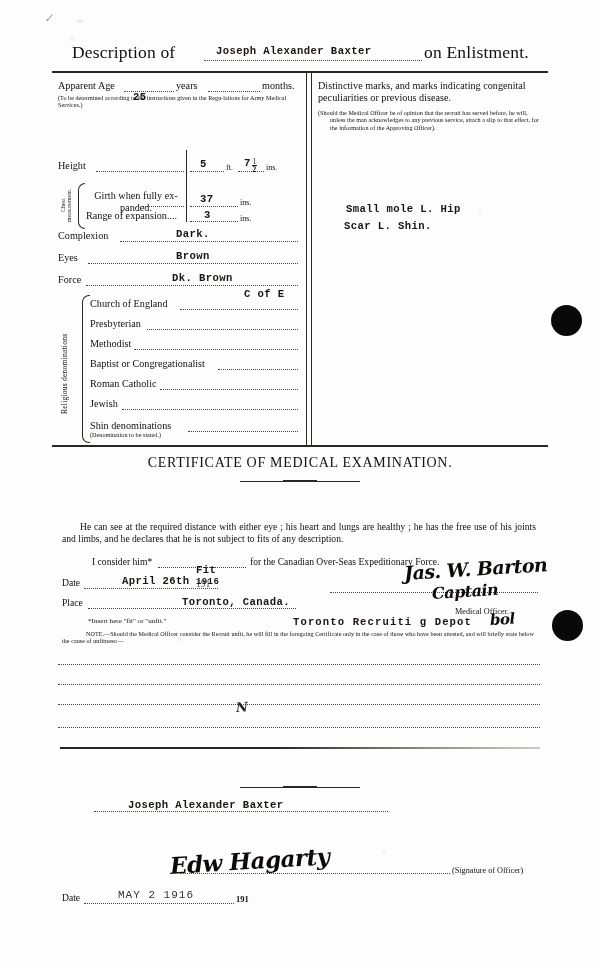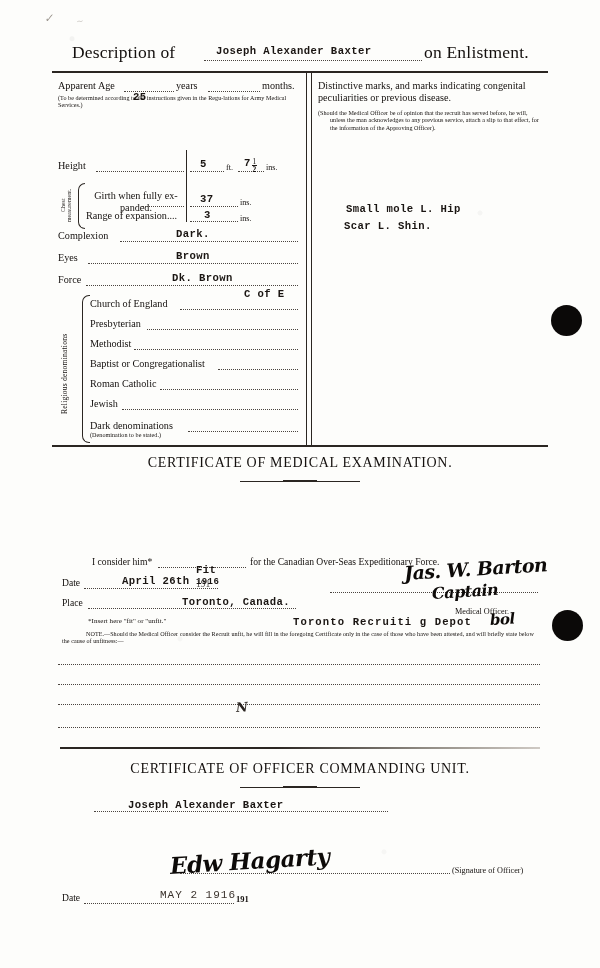--- a/index.html
+++ b/index.html
@@ -194,34 +194,35 @@
 
   <div class="abs label" style="left:90px; top:358px;">Baptist or Congregationalist</div>
   <div class="abs leader" style="left:218px; top:369px; width:80px;"></div>
 
   <div class="abs label" style="left:90px; top:378px;">Roman Catholic</div>
   <div class="abs leader" style="left:160px; top:389px; width:138px;"></div>
 
   <div class="abs label" style="left:90px; top:398px;">Jewish</div>
   <div class="abs leader" style="left:122px; top:409px; width:176px;"></div>
 
-  <div class="abs label" style="left:90px; top:420px;">Dark denominations</div>
+  <div class="abs label" style="left:90px; top:420px;">Shin denominations</div>
   <div class="abs leader" style="left:188px; top:431px; width:110px;"></div>
   <div class="abs tiny" style="left:90px; top:432px;">(Denomination to be stated.)</div>
 
   <div class="abs label" style="left:318px; top:80px; width:224px; line-height:12px;">Distinctive marks, and marks indicating congenital peculiarities or previous disease.</div>
   <div class="abs tiny" style="left:330px; top:110px; width:214px; text-indent:-12px;">(Should the Medical Officer be of opinion that the recruit has served before, he will, unless the man acknowledges to any previous service, attach a slip to that effect, for the information of the Approving Officer).</div>
 
   <div class="abs typed lg" style="left:346px; top:203px;">Small mole L. Hip</div>
   <div class="abs typed lg" style="left:344px; top:220px;">Scar L. Shin.</div>
 
   <div class="abs heading" style="left:0; top:455px; width:600px; text-align:center;">CERTIFICATE OF MEDICAL EXAMINATION.</div>
   <div class="abs rule" style="left:240px; top:481px; width:120px; height:1px;"></div>
   <div class="abs rule thick" style="left:283px; top:480px; width:34px; height:2.4px;"></div>
 
+  <div class="abs body" style="left:62px; top:521px; width:474px; text-indent:18px; text-align:justify;">He can see at the required distance with either eye ; his heart and lungs are healthy ; he has the free use of his joints and limbs, and he declares that he is not subject to fits of any description.</div>
 
   <div class="abs body" style="left:92px; top:556px;">I consider him*</div>
   <div class="abs leader" style="left:158px; top:567px; width:88px;"></div>
   <div class="abs typed lg" style="left:196px; top:564px;">Fit</div>
   <div class="abs body" style="left:250px; top:556px;">for the Canadian Over-Seas Expeditionary Force.</div>
 
   <div class="abs body" style="left:62px; top:577px;">Date</div>
   <div class="abs leader" style="left:84px; top:588px; width:134px;"></div>
   <div class="abs typed lg" style="left:122px; top:575px;">April 26th</div>
   <div class="abs typed" style="left:196px; top:577px; font-size:9px;">1916</div>
@@ -243,30 +244,29 @@
   <div class="abs tiny" style="left:62px; top:631px; width:474px; text-indent:24px;">NOTE.—Should the Medical Officer consider the Recruit unfit, he will fill in the foregoing Certificate only in the case of those who have been attested, and will briefly state below the cause of unfitness:—</div>
 
   <div class="abs leader" style="left:58px; top:664px; width:482px;"></div>
   <div class="abs leader" style="left:58px; top:684px; width:482px;"></div>
   <div class="abs leader" style="left:58px; top:704px; width:482px;"></div>
   <div class="abs leader" style="left:58px; top:727px; width:482px;"></div>
   <div class="abs script" style="left:236px; top:700px; font-size:13px; color:#2a2420;">N</div>
 
   <div class="abs rule thick fade" style="left:60px; top:747px; width:480px;"></div>
 
-  <div class="abs heading" style="left:0; top:761px; width:600px; text-align:center;">CERTIFICATE OF OFFICER COMMANDING UNIT.</div>
   <div class="abs rule" style="left:240px; top:787px; width:120px;"></div>
   <div class="abs rule thick" style="left:283px; top:786px; width:34px; height:2.4px;"></div>
 
   <div class="abs leader" style="left:94px; top:811px; width:294px;"></div>
   <div class="abs typed lg" style="left:128px; top:799px;">Joseph Alexander Baxter</div>
 
 
   <div class="abs script" style="left:170px; top:852px; font-size:23px;">Edw Hagarty</div>
   <div class="abs leader" style="left:180px; top:873px; width:270px;"></div>
   <div class="abs small" style="left:452px; top:866px;">(Signature of Officer)</div>
 
   <div class="abs body" style="left:62px; top:892px;">Date</div>
   <div class="abs leader" style="left:84px; top:903px; width:150px;"></div>
-  <div class="abs typed faded" style="left:118px; top:889px; font-size:11px; font-weight:400; letter-spacing:1px;margin-left:42px;">MAY 2  1916</div>
+  <div class="abs typed faded" style="left:118px; top:889px; font-size:11px; font-weight:400; letter-spacing:1px;">MAY 2  1916</div>
   <div class="abs body" style="left:236px; top:893px; font-weight:700; font-size:8.5px;">191</div>
 
 </div>
 
 </body></html>

